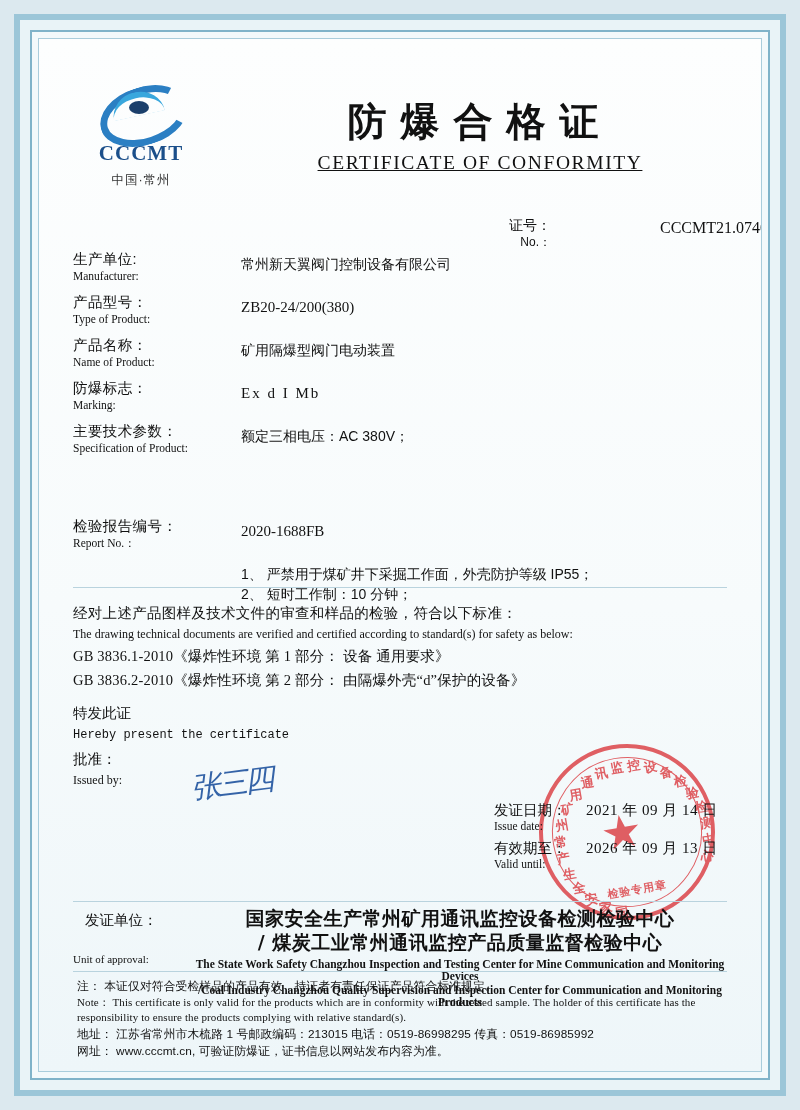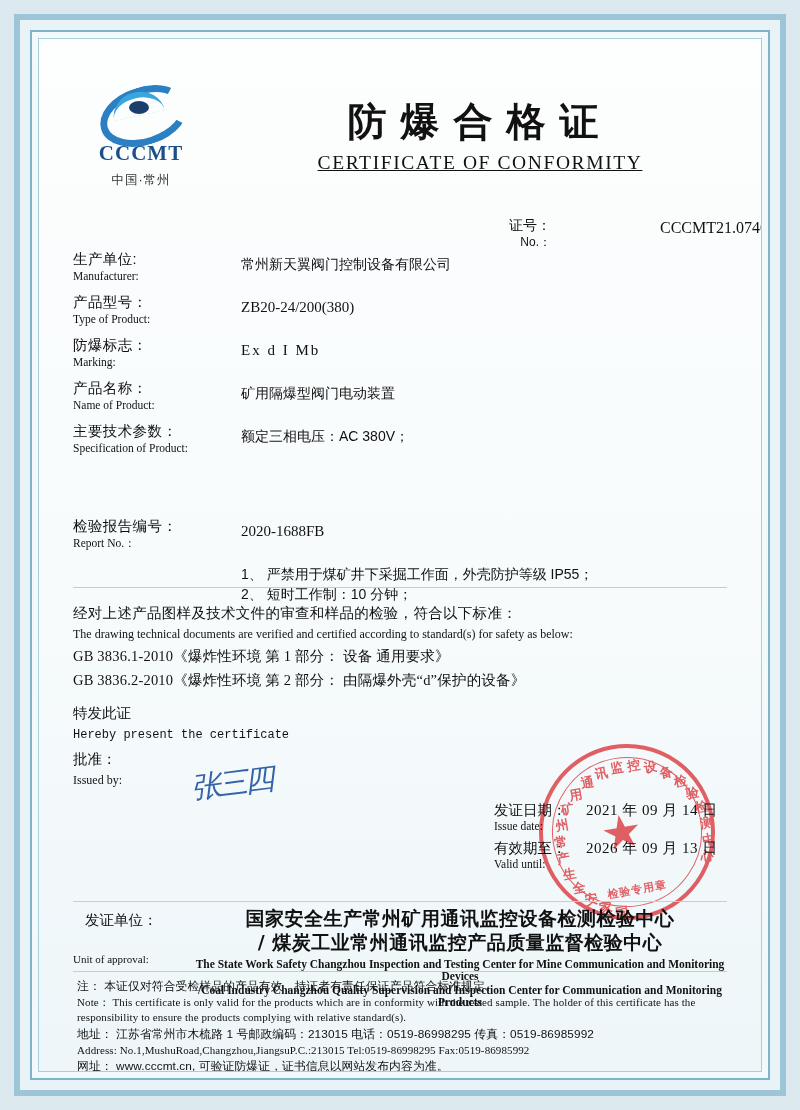--- a/index.html
+++ b/index.html
@@ -490,32 +490,32 @@
             <div class="row">
               <div class="lab">
                 <span class="cn">产品型号：</span>
                 <span class="en">Type of Product:</span>
               </div>
               <div class="val serif">ZB20-24/200(380)</div>
             </div>
 
             <div class="row">
               <div class="lab">
+                <span class="cn">产品名称：</span>
+                <span class="en">Name of Product:</span>
+              </div>
+              <div class="val">矿用隔爆型阀门电动装置</div>
+            </div>
+
+            <div class="row">
+              <div class="lab">
                 <span class="cn">防爆标志：</span>
                 <span class="en">Marking:</span>
               </div>
               <div class="val serif spaced">Ex d I Mb</div>
-            </div>
-
-            <div class="row">
-              <div class="lab">
-                <span class="cn">产品名称：</span>
-                <span class="en">Name of Product:</span>
-              </div>
-              <div class="val">矿用隔爆型阀门电动装置</div>
             </div>
 
             <div class="row tall">
               <div class="lab">
                 <span class="cn">主要技术参数：</span>
                 <span class="en">Specification of Product:</span>
               </div>
               <div class="val">额定三相电压：AC 380V；</div>
             </div>
 
@@ -623,24 +623,20 @@
               <span class="note-key">Note：</span>
               <span>This certificate is only valid for the products which are in conformity with the tested sample. The holder of this certificate has the</span>
             </div>
             <div class="note-line en indent">
               <span>responsibility to ensure the products complying with relative standard(s).</span>
             </div>
             <div class="note-line">
               <span class="note-key">地址：</span>
               <span>江苏省常州市木梳路 1 号邮政编码：213015 电话：0519-86998295  传真：0519-86985992</span>
             </div>
-            <div class="note-line en">
-              <span class="note-key">Address:</span>
-              <span>No.1,MushuRoad,Changzhou,JiangsuP.C.:213015   Tel:0519-86998295 Fax:0519-86985992</span>
-            </div>
             <div class="note-line">
               <span class="note-key">网址：</span>
               <span>www.cccmt.cn,  可验证防爆证，证书信息以网站发布内容为准。</span>
             </div>
 
           </div>
 
         </div>
       </div>
     </div>

